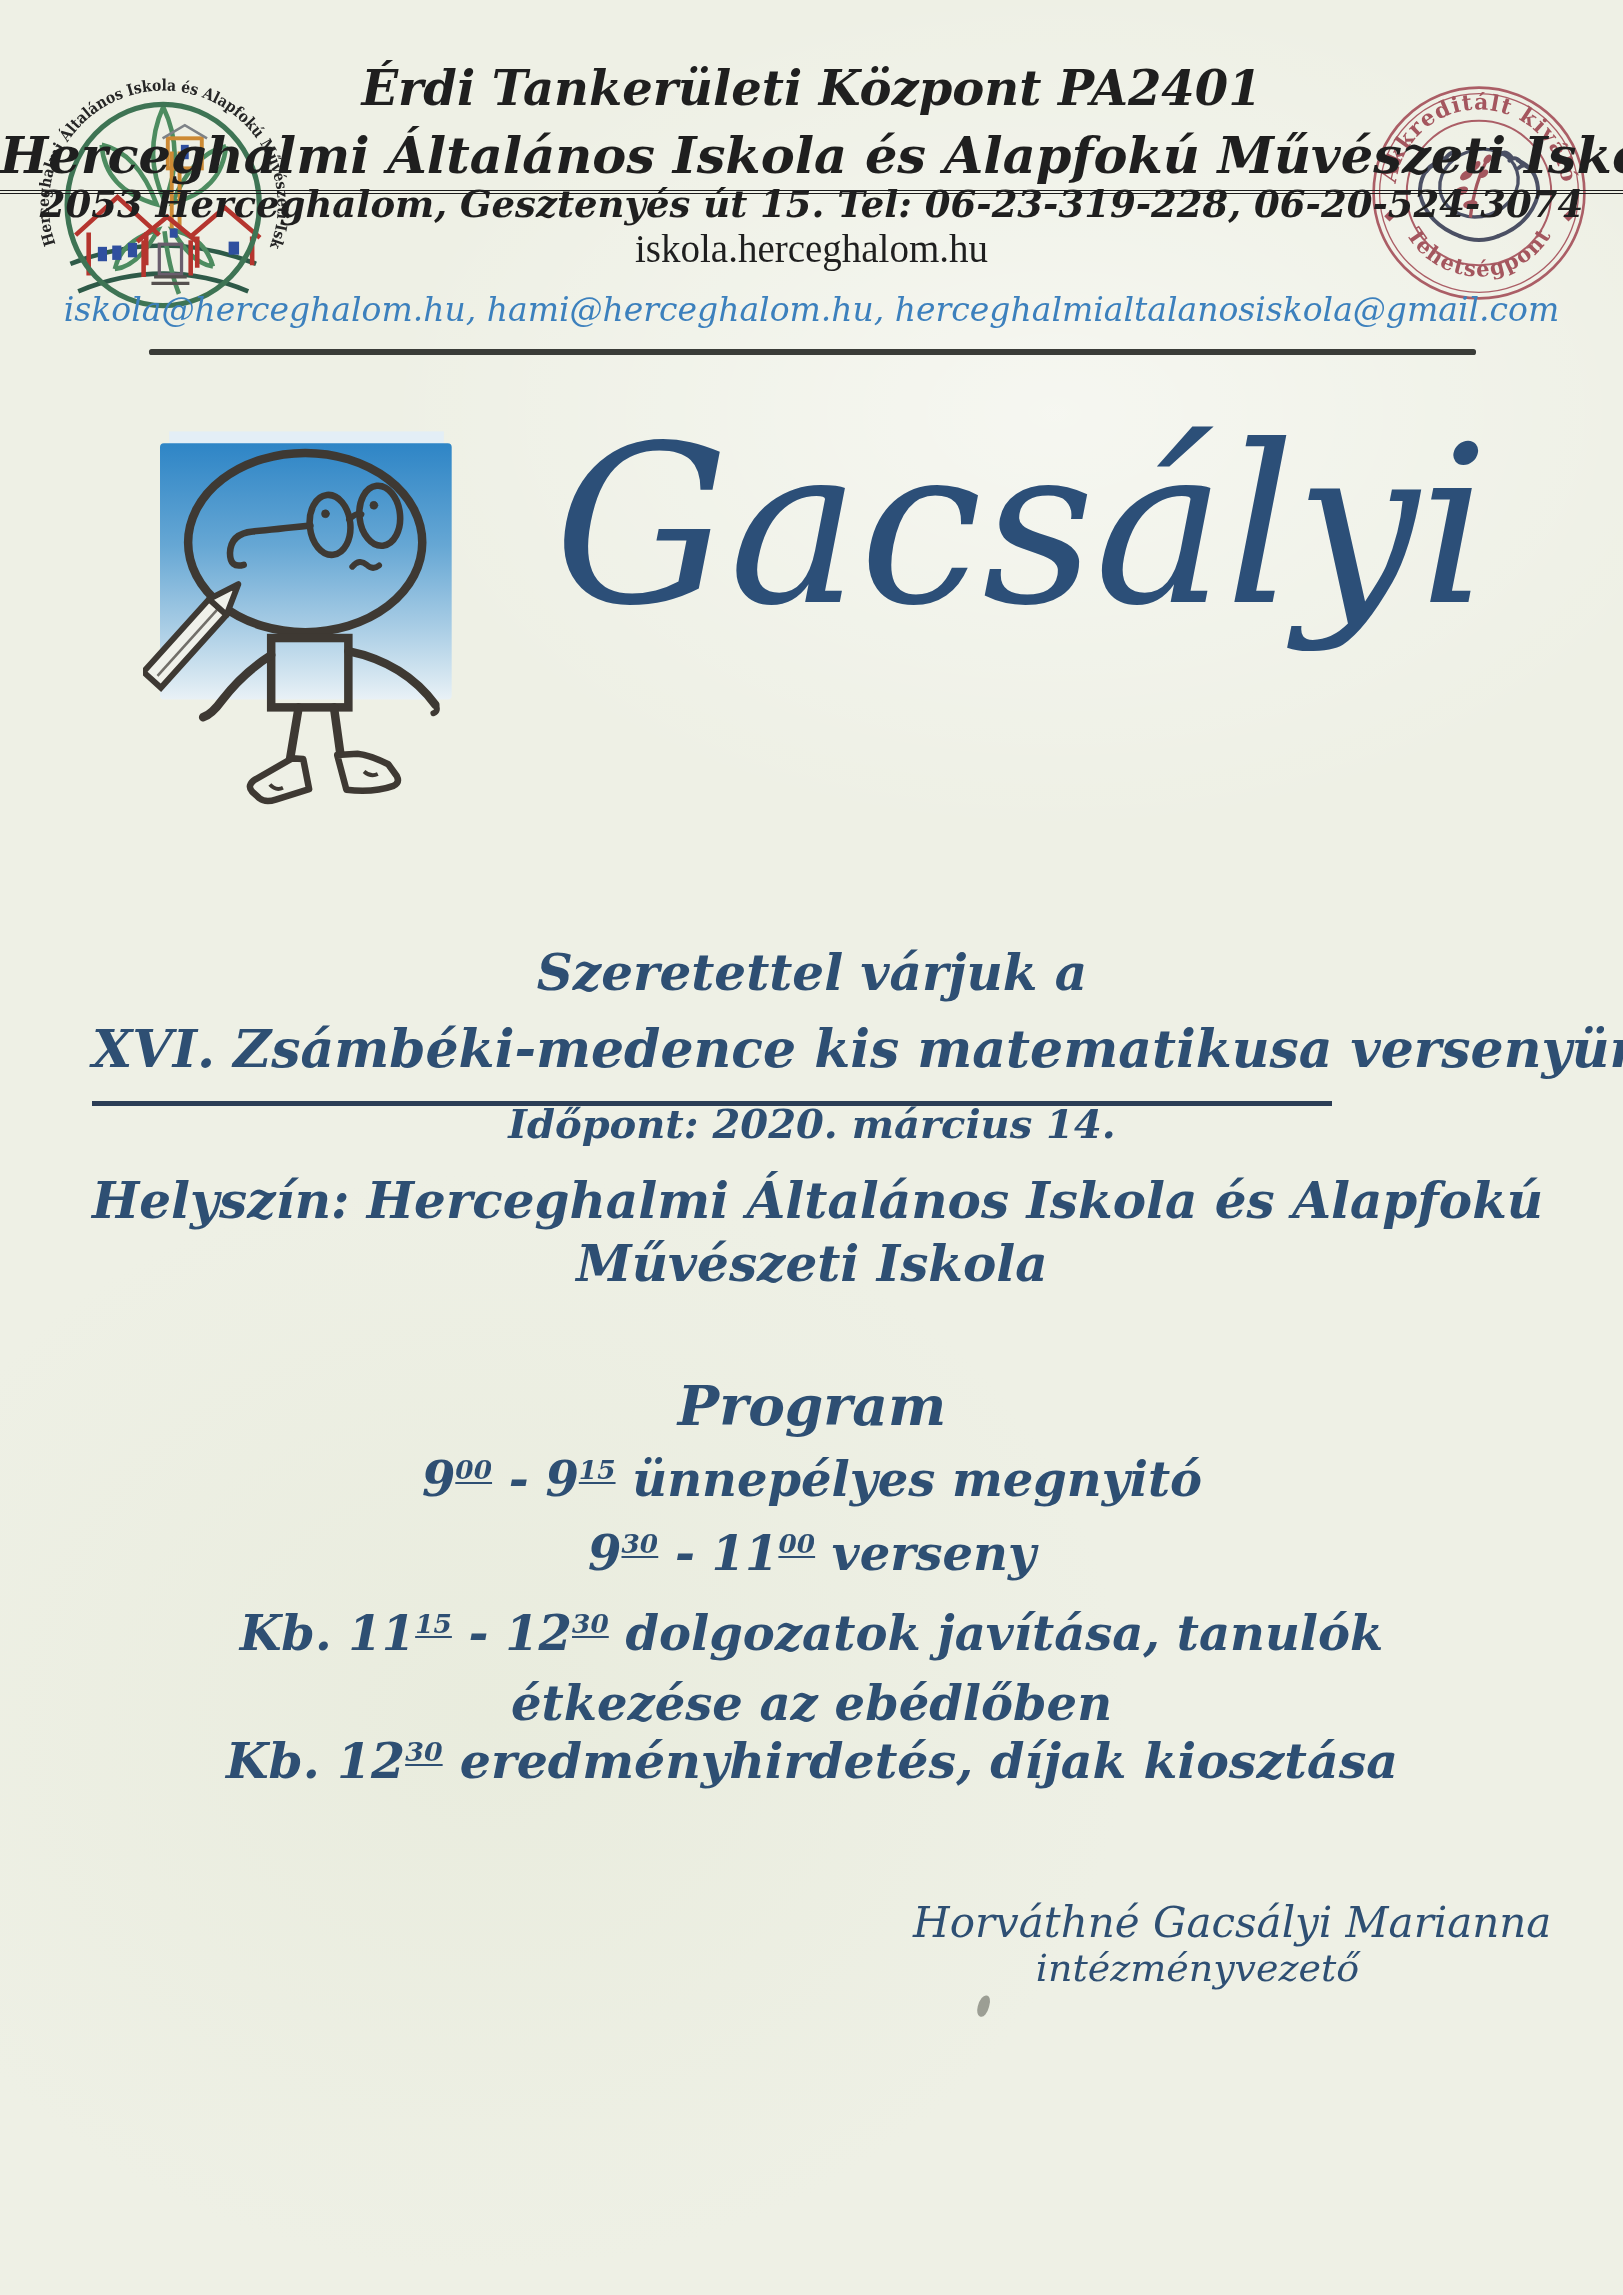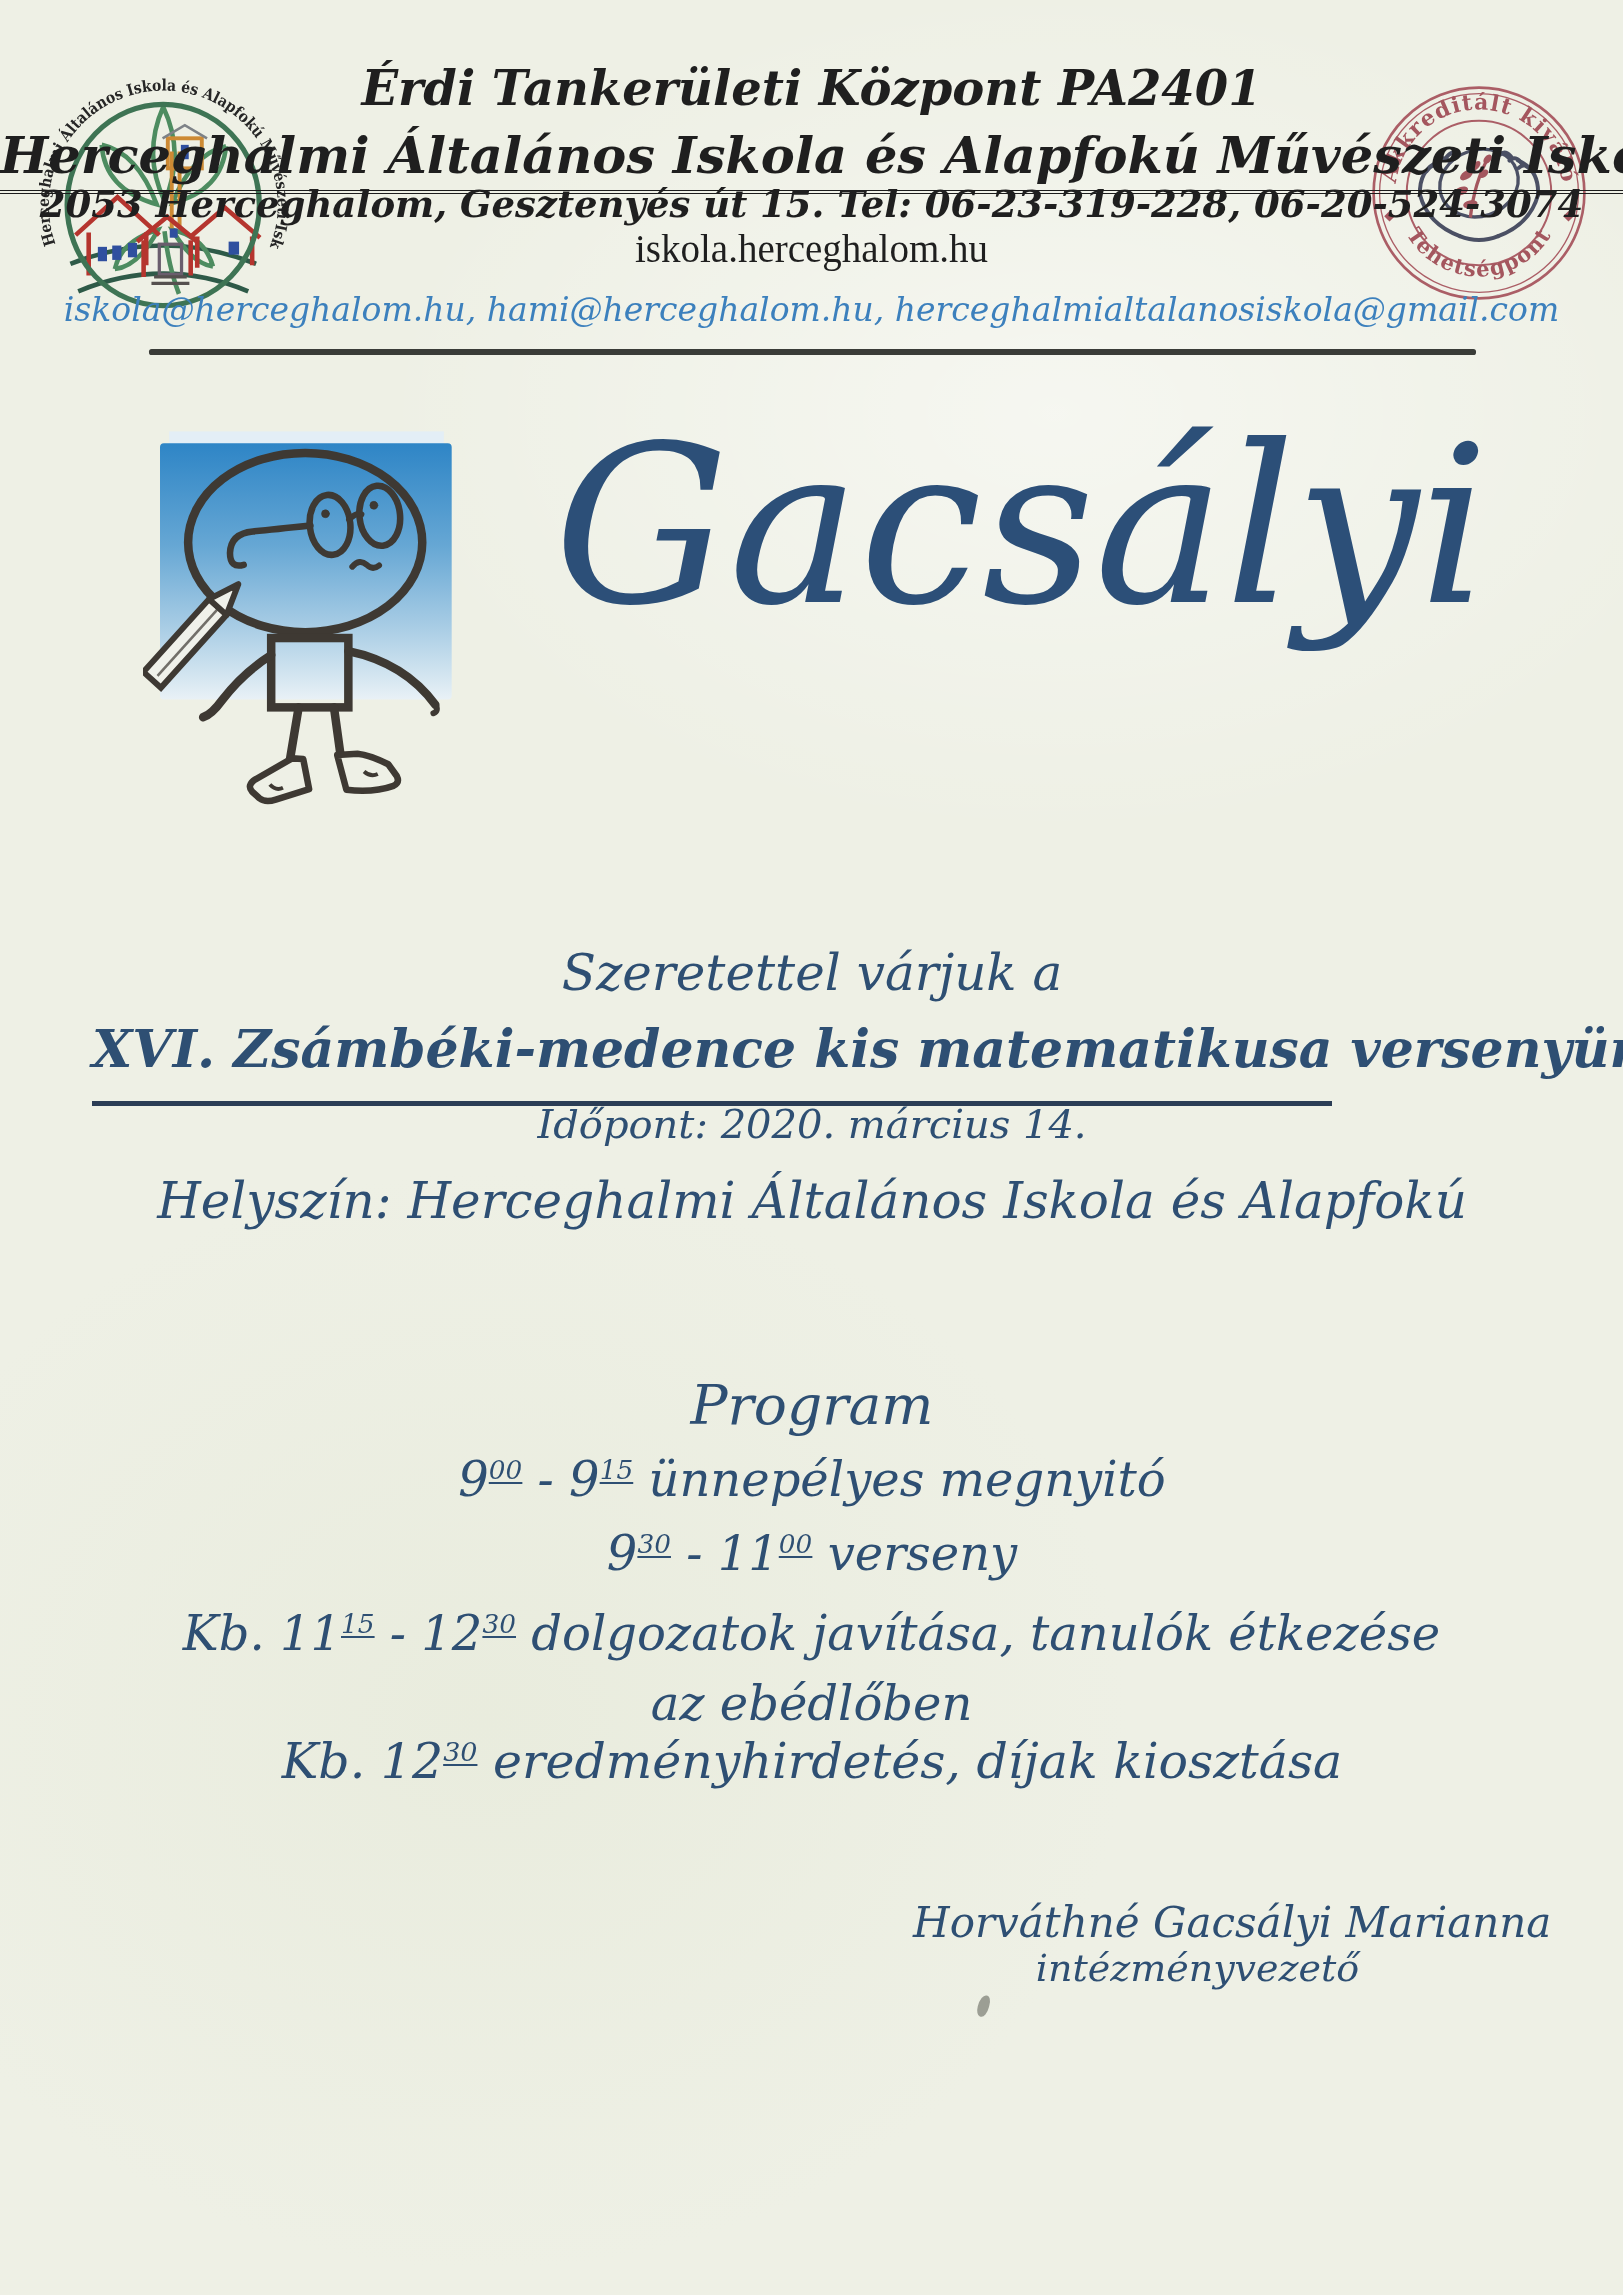--- a/index.html
+++ b/index.html
@@ -10,21 +10,21 @@
   }
   .page{
     position:relative;width:1623px;height:2295px;overflow:hidden;
     background:
       radial-gradient(1047px 655px at 65% 18%, rgba(255,255,255,0.45), transparent 65%),
       radial-gradient(916px 785px at 30% 75%, rgba(228,232,214,0.5), transparent 70%),
       #eef0e5;
   }
   .abs{position:absolute;}
   .hline{left:0;width:1623px;text-align:center;color:#1f1f1f;font-style:italic;white-space:nowrap;line-height:1;}
-  .bline{left:92px;width:1440px;text-align:center;color:#2e4f73;font-style:italic;white-space:nowrap;line-height:1;}
+  .bline{left:92px;width:1440px;text-align:center;color:#2e4f73;font-style:italic;white-space:nowrap;line-height:1;font-weight:bold;}
   .wrapline{white-space:normal;line-height:1.45;}
   .authority{top:64px;font-size:48px;font-weight:bold;}
   .school{top:130px;font-size:51px;font-weight:bold;}
   .school .dbl{border-bottom:4.6px double #1c1c1c;padding-bottom:5.2px;}
   .address{top:186px;font-size:37px;font-weight:600;}
   .website{top:229px;font-size:39px;font-style:normal;font-family:"Liberation Serif","DejaVu Serif",serif;}
   .emails{top:293px;font-size:33px;color:#3c80bd;}
   .rule{top:349px;left:149px;width:1327px;height:5.9px;background:#3a3c38;border-radius:2.6px;}
   .title{top:401px;left:511px;width:1021px;text-align:center;color:#2c4f78;
          font-size:219px;font-style:italic;line-height:1.15;white-space:nowrap;}
@@ -190,20 +190,21 @@
       <path d="M 338 520 q 10 9 21 4" fill="none" stroke-width="6"></path>
     </g>
   </svg>
 
   <div class="abs bline intro">Szeretettel várjuk a</div>
   <div class="abs bline event">
     <span class="u">XVI. Zsámbéki-medence kis matematikusa</span><span> versenyünkre</span>
   </div>
   <div class="abs bline dateline">Időpont: 2020. március 14.</div>
   <div class="abs bline venue1">Helyszín: Herceghalmi Általános Iskola és Alapfokú</div>
+  <div class="abs bline venue2">Művészeti Iskola</div>
 
   <div class="abs bline proghead">Program</div>
 
   <div class="abs bline p1"><span>9</span><sup>00</sup><span> - 9</span><sup>15</sup><span> ünnepélyes megnyitó</span></div>
 
   <div class="abs bline p2"><span>9</span><sup>30</sup><span> - 11</span><sup>00</sup><span> verseny</span></div>
 
   <div class="abs bline p3 wrapline"><span>Kb. 11</span><sup>15</sup><span> - 12</span><sup>30</sup><span> dolgozatok javítása, tanulók étkezése az ebédlőben</span></div>
 
   <div class="abs bline p4"><span>Kb. 12</span><sup>30</sup><span></span><sup></sup><span> eredményhirdetés, díjak kiosztása</span></div>

